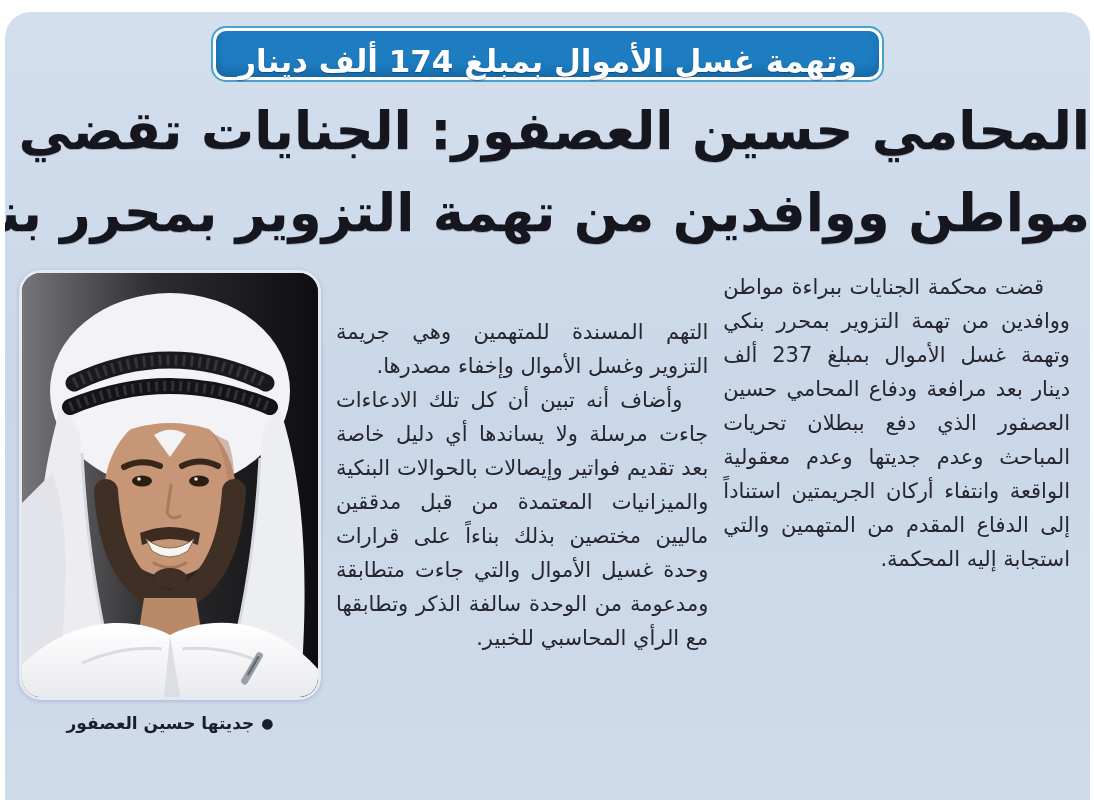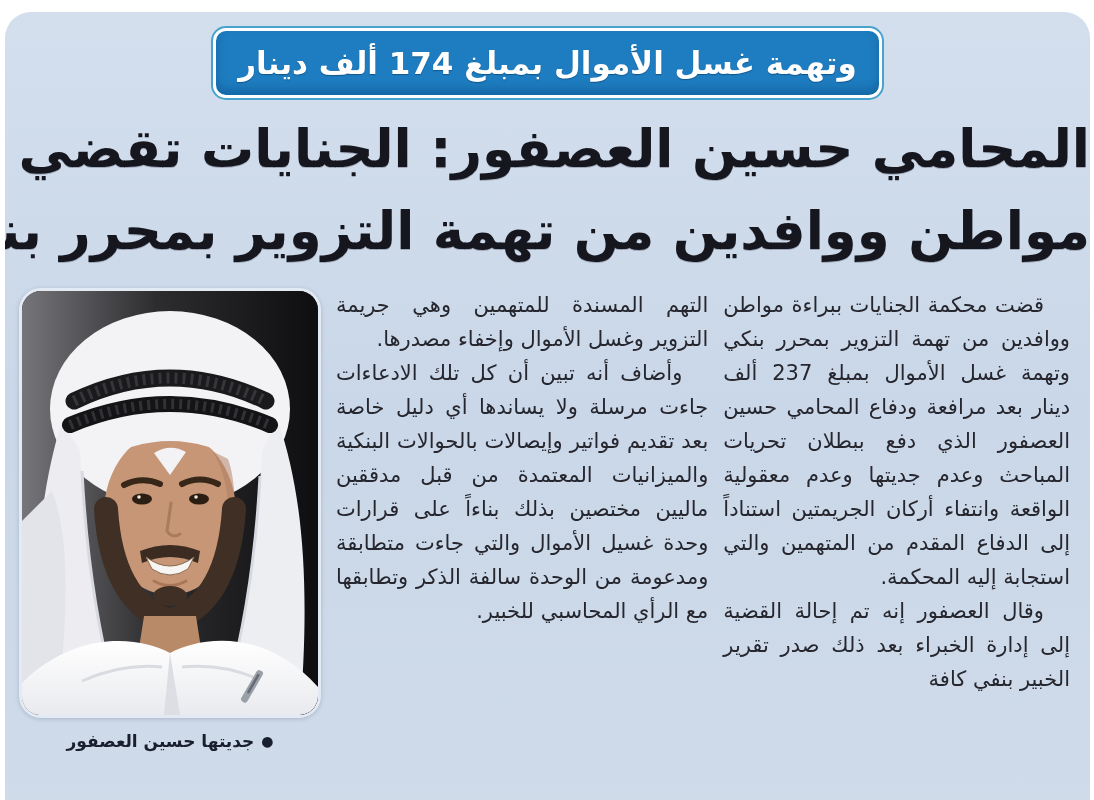--- a/index.html
+++ b/index.html
@@ -16,43 +16,43 @@
     overflow:hidden;
   }
   
   .banner-row{display:flex;justify-content:center;margin-top:16px;}
   .banner{
     min-width:596px;max-width:680px;height:46px;
     background:#1d7dc0;
     border:3px solid #ffffff;
     box-shadow:0 0 0 2px #48a2cd, inset 0 -6px 10px rgba(0,40,80,.25);
     border-radius:13px;
-    display:flex;align-items:center;justify-content:center;
-    padding:9px 22px;
+    display:flex;align-items:flex-end;justify-content:center;
+    padding:0 22px;
   }
   .banner-text{
     color:#ffffff;font-size:31px;font-weight:bold;line-height:1;
     text-shadow:0 1px 1px rgba(0,40,80,.45);
     white-space:nowrap;
   }
   
   .headline{
     margin-top:10px;text-align:center;color:#16161e;
     font-weight:900;font-size:53px;line-height:1.55;
     text-shadow:0 1px 0 rgba(20,20,40,.25);
   }
   .headline div{white-space:nowrap;}
   
   .content{
     display:flex;align-items:flex-start;
     margin-top:16px;padding:0 20px 0 14px;gap:15px;
   }
   .col-text{color:#26262e;font-size:21px;line-height:34px;text-align:justify;}
   .col-first{width:352px;}
-  .col-second{width:378px;}
+  .col-second{width:378px;margin-top:45px;}
   .col-text p{margin:0;}
   .col-text p.indent{text-indent:26px;}
   
   .photo-col{width:302px;display:flex;flex-direction:column;align-items:center;}
   .photo-frame{
     width:296px;height:424px;border-radius:22px;overflow:hidden;
     border:3px solid #e3eaf3;background:#2a2a2c;
     box-shadow:0 1px 4px rgba(60,80,110,.25);
   }
   .photo-frame svg{display:block;}
@@ -75,21 +75,20 @@
 
   <div class="headline">
     <div>المحامي حسين العصفور: الجنايات تقضي ببراءة</div>
     <div>مواطن ووافدين من تهمة التزوير بمحرر بنكي</div>
   </div>
 
   <div class="content">
 
     <div class="col-text col-first">
       <p class="indent">قضت محكمة الجنايات ببراءة مواطن ووافدين من تهمة التزوير بمحرر بنكي وتهمة غسل الأموال بمبلغ 237 ألف دينار بعد مرافعة ودفاع المحامي حسين العصفور الذي دفع ببطلان تحريات المباحث وعدم جديتها وعدم معقولية الواقعة وانتفاء أركان الجريمتين استناداً إلى الدفاع المقدم من المتهمين والتي استجابة إليه المحكمة.</p>
-      <p class="indent">وقال العصفور إنه تم إحالة القضية إلى إدارة الخبراء بعد ذلك صدر تقرير الخبير بنفي كافة</p>
     </div>
 
     <div class="col-text col-second">
       <p>التهم المسندة للمتهمين وهي جريمة التزوير وغسل الأموال وإخفاء مصدرها.</p>
       <p class="indent">وأضاف أنه تبين أن كل تلك الادعاءات جاءت مرسلة ولا يساندها أي دليل خاصة بعد تقديم فواتير وإيصالات بالحوالات البنكية والميزانيات المعتمدة من قبل مدققين ماليين مختصين بذلك بناءاً على قرارات وحدة غسيل الأموال والتي جاءت متطابقة ومدعومة من الوحدة سالفة الذكر وتطابقها مع الرأي المحاسبي للخبير.</p>
     </div>
 
     <div class="photo-col">
       <div class="photo-frame">
         <svg width="296" height="424" viewBox="0 0 296 424" xmlns="http://www.w3.org/2000/svg">

